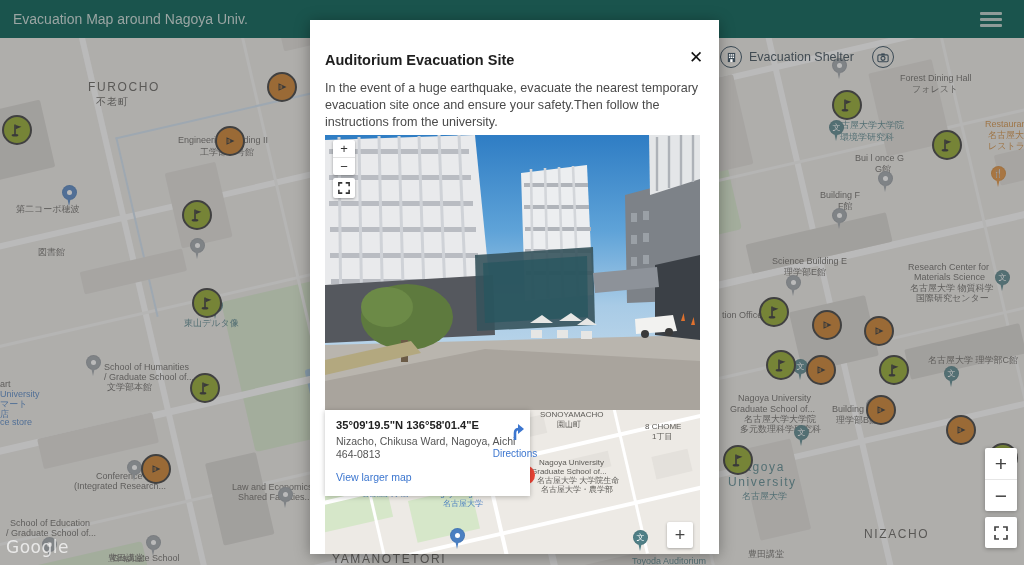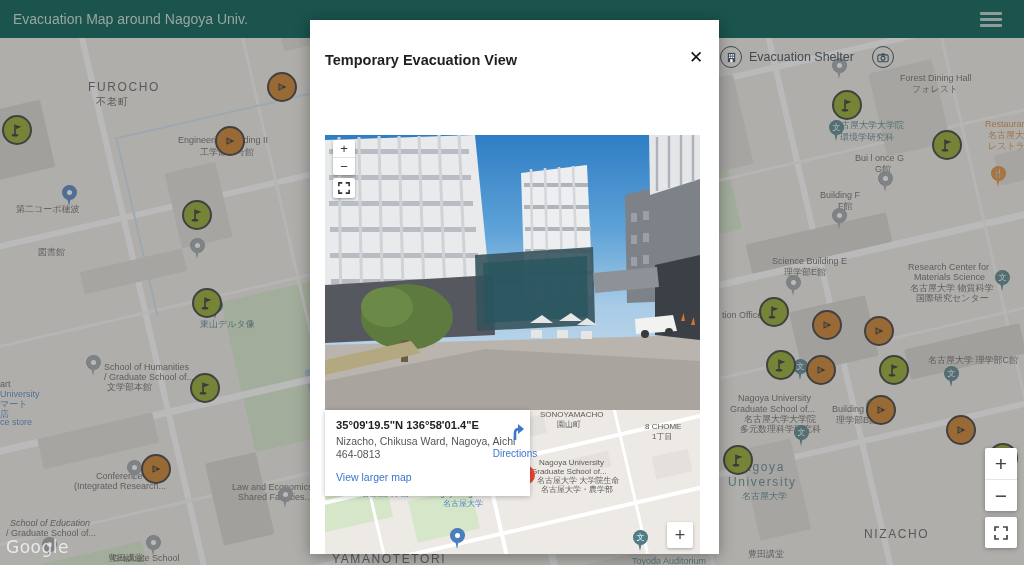--- a/index.html
+++ b/index.html
@@ -206,29 +206,29 @@
       <div class="bldg d" style="left:70%;top:62%;width:6%;height:8%;"></div>
     </div>
 
     <div id="map-labels">
         <div class="mlabel big" style="left: 88px; top: 82px;">FUROCHO</div>
         <div class="mlabel big jp" style="left: 96px; top: 96px;">不老町</div>
         <div class="mlabel" style="left: 178px; top: 135px;">Engineering Building II</div>
         <div class="mlabel" style="left: 200px; top: 147px;">工学部２号館</div>
         <div class="mlabel" style="left: 16px; top: 204px;">第二コーボ穂波</div>
         <div class="mlabel" style="left: 38px; top: 247px;">図書館</div>
-        <div class="mlabel teal" style="left: 200px; top: 319px;">東山デルタ像</div>
+        <div class="mlabel teal" style="left: 184px; top: 319px; font-family: Liberation Mono, monospace;">東山デルタ像</div>
         <div class="mlabel" style="left: 104px; top: 362px;">School of Humanities</div>
         <div class="mlabel" style="left: 104px; top: 372px;">/ Graduate School of...</div>
         <div class="mlabel" style="left: 107px; top: 382px;">文学部本館</div>
         <div class="mlabel" style="left: 96px; top: 471px;">Conference Hall</div>
         <div class="mlabel" style="left: 74px; top: 481px;">(Integrated Research...</div>
         <div class="mlabel" style="left: 232px; top: 482px;">Law and Economics</div>
         <div class="mlabel" style="left: 238px; top: 492px;">Shared Facilities...</div>
-        <div class="mlabel" style="left: 10px; top: 518px; font-style: italic;">School of Education</div>
+        <div class="mlabel" style="left: 10px; top: 518px;">School of Education</div>
         <div class="mlabel" style="left: 6px; top: 528px;">/ Graduate School of...</div>
         <div class="mlabel" style="left: 112px; top: 553px;">Graduate School</div>
         <div class="mlabel" style="left: 900px; top: 73px;">Forest Dining Hall</div>
         <div class="mlabel" style="left: 912px; top: 84px;">フォレスト</div>
         <div class="mlabel teal" style="left: 832px; top: 120px;">名古屋大学大学院</div>
         <div class="mlabel teal" style="left: 840px; top: 132px;">環境学研究科</div>
         <div class="mlabel orange" style="left: 985px; top: 119px;">Restaurant</div>
         <div class="mlabel orange" style="left: 988px; top: 130px;">名古屋大学 生</div>
         <div class="mlabel orange" style="left: 988px; top: 141px;">レストラン花</div>
         <div class="mlabel" style="left: 855px; top: 153px;">Bui l once G</div>
@@ -528,22 +528,23 @@
         <svg width="12" height="11" viewBox="0 0 14 12">
             <rect x="1" y="3" width="12" height="8" rx="1.4" fill="none" stroke="#3b4a55" stroke-width="1.3"></rect>
             <rect x="5" y="1.2" width="4" height="2.2" fill="#3b4a55"></rect>
             <circle cx="7" cy="7" r="2.3" fill="none" stroke="#3b4a55" stroke-width="1.3"></circle>
           </svg>
       </span>
     </div>
   </div>
 
   <div class="modal">
-    <div class="modal-title">Temporary Evacuation View</div>
+    <div class="modal-title">Auditorium Evacuation Site</div>
     <div class="modal-close">✕</div>
+    <div class="modal-body">In the event of a huge earthquake, evacuate the nearest temporary evacuation site once and ensure your safety.Then follow the instructions from the university.</div>
 
     <div class="sv">
       <div class="sv-sky"></div>
       <svg width="375" height="275" viewBox="0 0 375 275" style="position:absolute;left:0;top:0;">
 
         <path d="M0 210 L375 200 L375 275 L0 275 Z" fill="#b9b5ae"></path>
         <path d="M0 246 L160 214 L375 226 L375 275 L0 275 Z" fill="#a9a49d"></path>
 
         <path d="M0 5 L150 0 L168 182 L0 196 Z" fill="#e9eaec"></path>
         <g fill="#b9bcc2">

